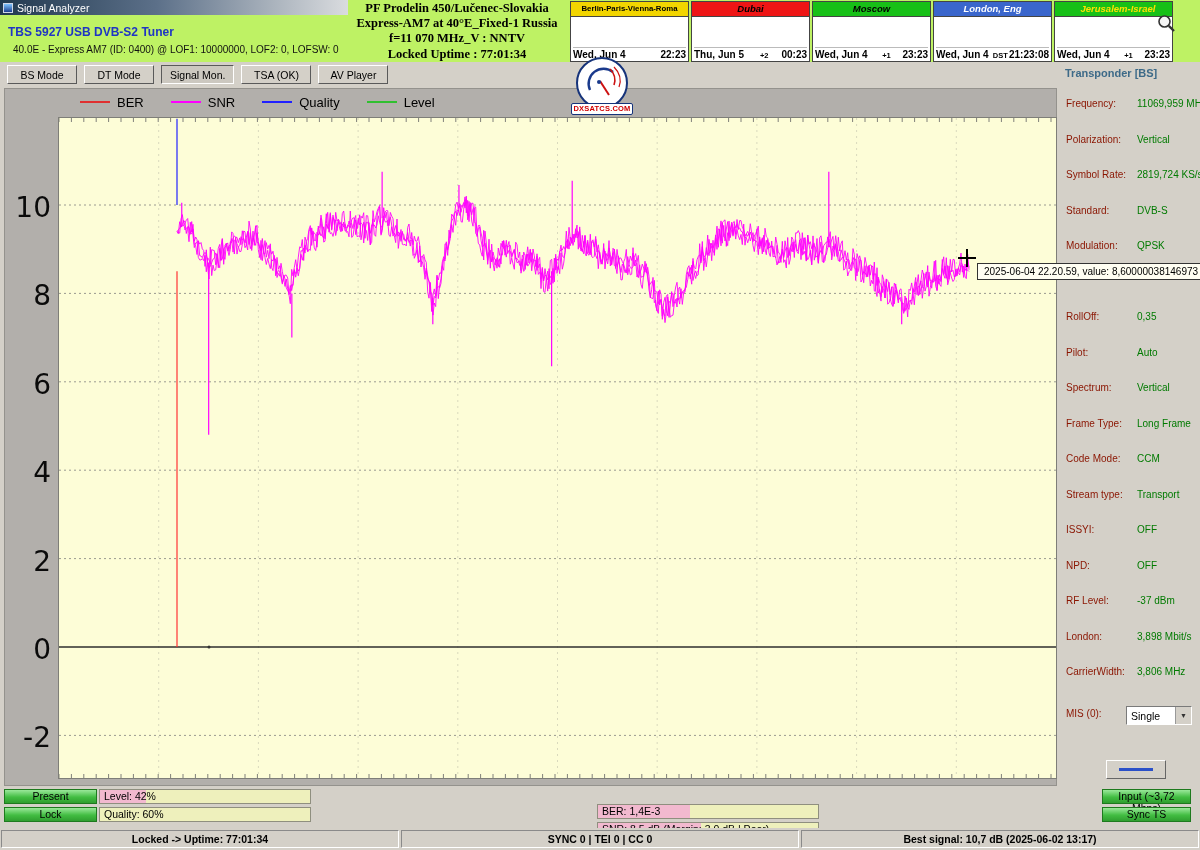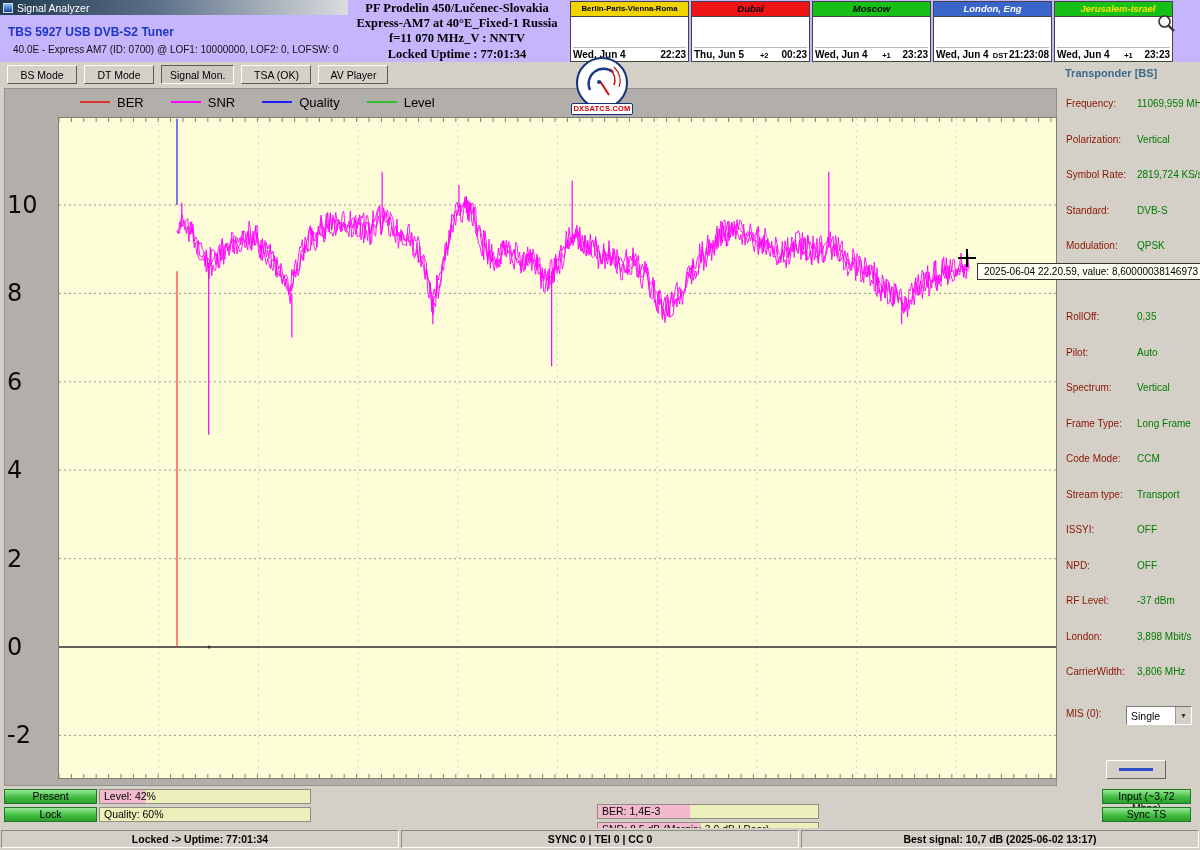--- a/index.html
+++ b/index.html
@@ -1,20 +1,20 @@
 <!DOCTYPE html>
 <html><head>
 <meta charset="utf-8">
 <style>
   html,body{margin:0;padding:0}
   body{width:1200px;height:850px;position:relative;overflow:hidden;
        background:#d4d0c8;font-family:"Liberation Sans",sans-serif;color:#000}
 
   
-  .header{position:absolute;left:0;top:0;width:1200px;height:62px;background:#c4b5fd}
+  .header{position:absolute;left:0;top:0;width:1200px;height:62px;background:#bef264}
   .titlebar{position:absolute;left:0;top:0;width:348px;height:15px;
     background:linear-gradient(90deg,#21394f,#5c7089 45%,#a9b2bc 78%,#dadcdf);
     color:#fff;font-size:10.5px;display:flex;align-items:center;gap:4px;padding-left:3px;box-sizing:border-box}
   .titlebar-icon{width:10px;height:10px;background:linear-gradient(#7fc4ff,#1d3f8f);border:1px solid #cfd8e8;box-sizing:border-box}
   .tuner-name{position:absolute;left:8px;top:25px;color:#1f35c4;font-weight:bold;font-size:12px}
   .tuner-details{position:absolute;left:13px;top:44px;font-size:10px;color:#111}
   .site-block{position:absolute;left:342px;top:1px;width:230px;text-align:center;
     font-family:"Liberation Serif",serif;font-weight:bold;font-size:12.5px;line-height:15.2px}
   .clocks{position:absolute;left:570px;top:1px;display:flex;gap:2px}
   .clock{width:119px;border:1px solid #444;background:#fff;box-sizing:border-box}
@@ -41,21 +41,21 @@
     font-size:10.5px;padding:0 8px;font-family:inherit;color:#000;cursor:pointer}
   .tab.active{border-color:#5a5a5a #fff #fff #5a5a5a;background:#ccc8c0}
 
   
   .chart-panel{position:absolute;left:4px;top:88px;width:1053px;height:698px;
     background:#b2afab;border:1px solid #94928d;box-sizing:border-box}
   .legend{position:absolute;left:75px;top:3px;height:20px;display:flex;align-items:center}
   .legend-item{display:flex;align-items:center;margin-right:27px}
   .legend-line{width:30px;height:2px;margin-right:7px}
   .legend-label{font-size:13px}
-  .ytick{position:absolute;left:2px;width:44px;font-size:24px;color:#0a0a0a;
+  .ytick{position:absolute;left:2px;width:44px;text-align:right;font-size:28px;color:#0a0a0a;
     font-family:"DejaVu Sans",sans-serif}
   .plot{position:absolute;left:53px;top:28px;width:997px;height:660px;background:#fdfdd7;
     border:1px solid #7e7e78;box-sizing:content-box;cursor:crosshair}
   #plot-svg{position:absolute;left:0;top:0;width:997px;height:660px}
 
   
   .ch-h{position:absolute;left:958px;top:257px;width:18px;height:2px;background:#000;z-index:8}
   .ch-v{position:absolute;left:966px;top:249px;width:2px;height:18px;background:#000;z-index:8}
   .tooltip{position:absolute;left:977px;top:263px;background:#fffef2;border:1px solid #333;
     font-size:10px;padding:2px 6px;z-index:9;white-space:nowrap}
@@ -94,21 +94,21 @@
 </style>
 </head>
 <body>
 
 <div class="header">
   <div class="titlebar">
     <span class="titlebar-icon"></span>
     <span>Signal Analyzer</span>
   </div>
   <div class="tuner-name">TBS 5927 USB DVB-S2 Tuner</div>
-  <div class="tuner-details">40.0E - Express AM7 (ID: 0700) @ LOF1: 10000000, LOF2: 0, LOFSW: 0</div>
+  <div class="tuner-details">40.0E - Express AM7 (ID: 0400) @ LOF1: 10000000, LOF2: 0, LOFSW: 0</div>
   <div class="site-block">
     <div>PF Prodelin 450/Lučenec-Slovakia</div>
     <div>Express-AM7 at 40°E_Fixed-1 Russia</div>
     <div>f=11 070 MHz_V : NNTV</div>
     <div>Locked Uptime : 77:01:34</div>
   </div>
   <div class="clocks" id="clocks">
       <div class="clock">
         <div class="clock-head small" style="background: rgb(242, 213, 0); color: rgb(0, 0, 0);">Berlin-Paris-Vienna-Roma</div>
         <div class="clock-body">

